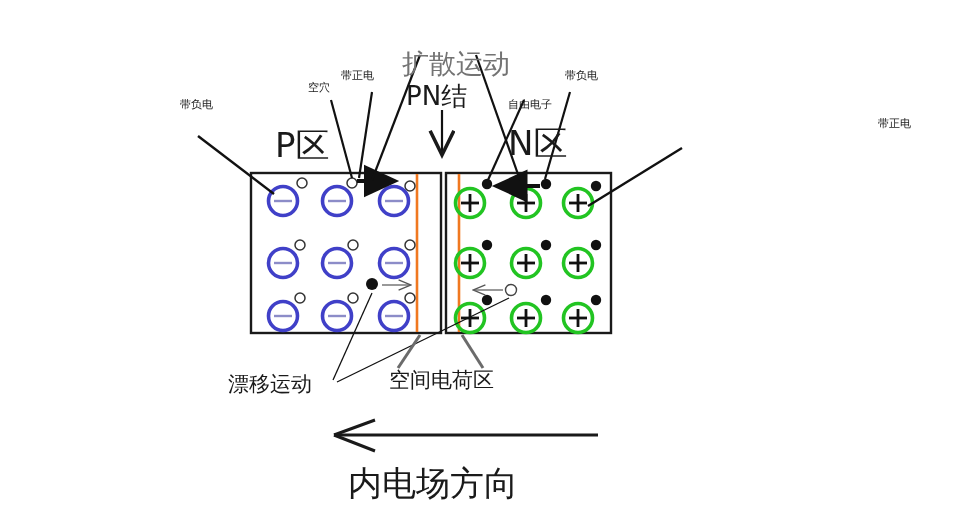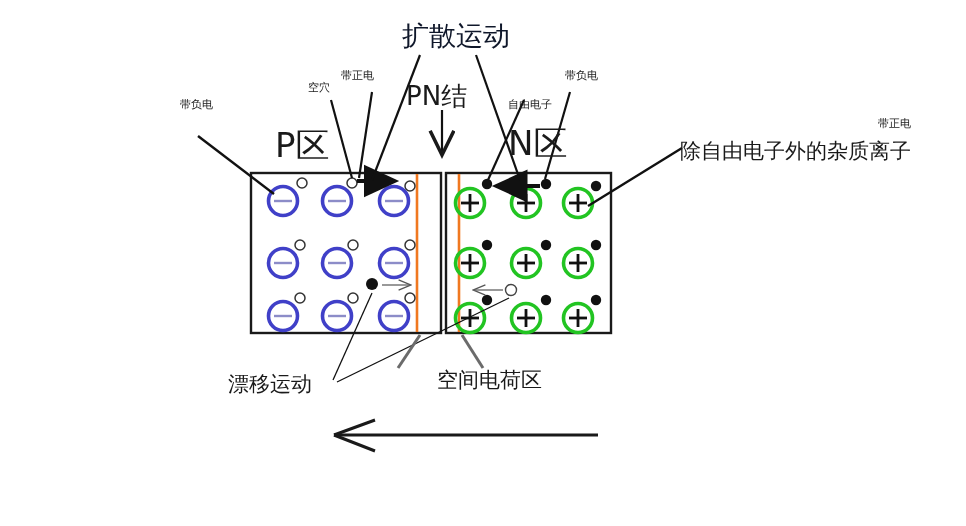--- a/index.html
+++ b/index.html
@@ -26,21 +26,21 @@
     position: absolute;
     color: #1a1a1a;
     white-space: nowrap;
     line-height: 1;
     font-family: "DejaVu Sans", "Liberation Sans", sans-serif;
   }
   .lbl-main   { font-size: 21px; }
   .lbl-small  { font-size: 11px; }
   .lbl-region { font-size: 34px; }
   .lbl-pn     { font-size: 26px; }
-  .lbl-diff   { font-size: 27px; color: #0f172a; }
+  .lbl-diff   { font-size: 27px; color: #737373; margin-top: 28px; }
   .lbl-field  { font-size: 34px; }
 </style>
 </head>
 <body>
 
 <div id="canvas">
 
   <svg class="layer" viewBox="0 0 966 526" xmlns="http://www.w3.org/2000/svg">
     <defs>
       <marker id="arrowThick" markerWidth="9" markerHeight="9" refX="7.5" refY="4.5" orient="auto" markerUnits="strokeWidth">
@@ -247,22 +247,22 @@
 
   <div class="lbl lbl-small" style="left:565px; top:70px;">带负电</div>
 
   <div class="lbl lbl-region" style="left:275px; top:128px;">P区</div>
 
   <div class="lbl lbl-region" style="left:508px; top:126px;">N区</div>
 
 
   <div class="lbl lbl-small" style="left:180px; top:99px;">带负电</div>
 
-  <div class="lbl lbl-main" style="left:680px; top:141px;">除自由电子外的杂质离子</div>
 
   <div class="lbl lbl-small" style="left:878px; top:118px;">带正电</div>
 
   <div class="lbl lbl-main" style="left:228px; top:374px;">漂移运动</div>
 
-  <div class="lbl lbl-main" style="left:389px; top:370px;margin-left:48px;">空间电荷区</div>
-
+  <div class="lbl lbl-main" style="left:389px; top:370px;">空间电荷区</div>
+
+  <div class="lbl lbl-field" style="left:348px; top:466px;">内电场方向</div>
 
 </div>
 
 </body></html>

